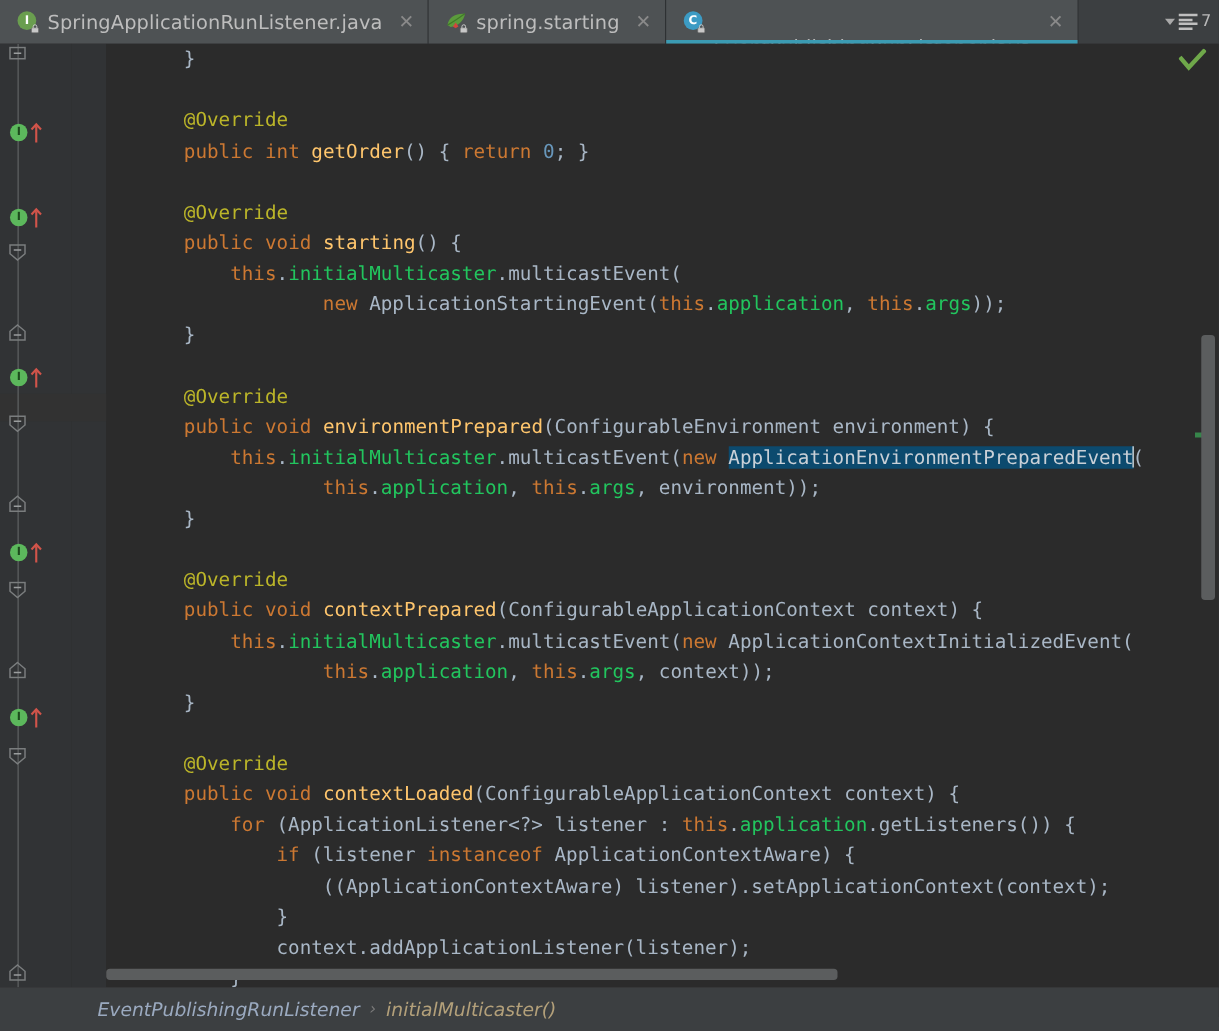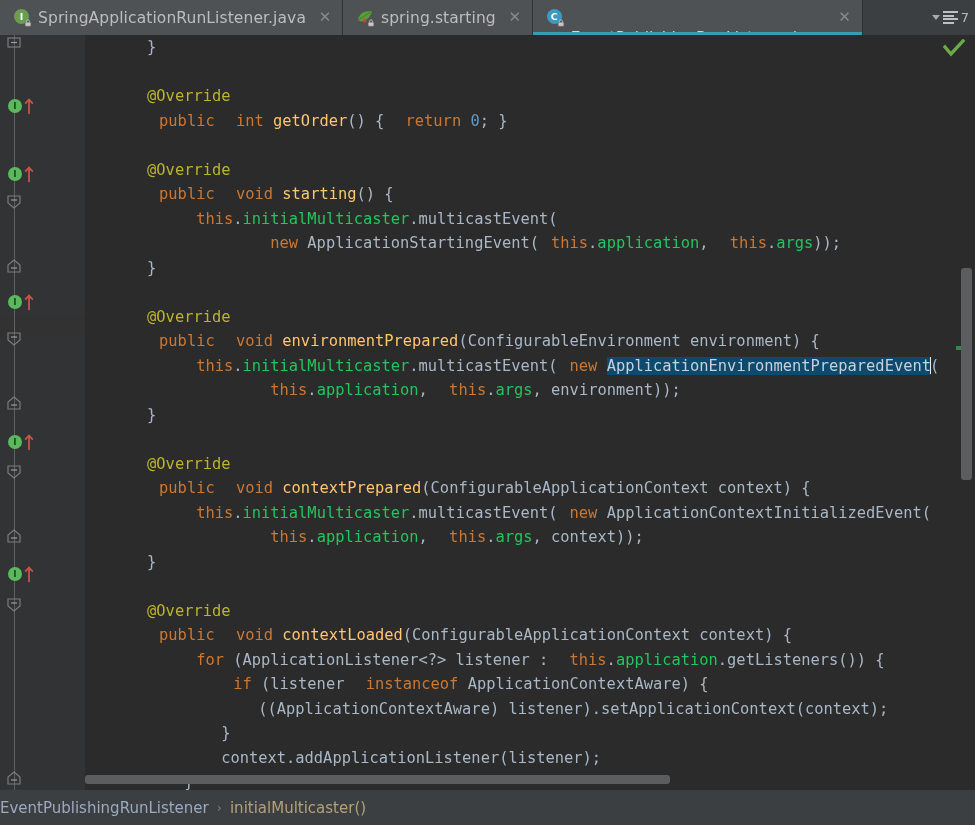--- a/index.html
+++ b/index.html
@@ -82,21 +82,21 @@
   }
 
   .code{
     position:absolute;left:0;top:0;
     font-size:15.4px;line-height:24.5px;
     color:#A9B7C6;white-space:pre;
   }
   .ln{height:24.5px;padding-left:25px;}
 
   
-  .kw{color:#CC7832;margin-left:12px;}
+  .kw{color:#CC7832;}
   .ann{color:#BBB529;text-align:right;}
   .mth{color:#FFC66D;}
   .fld{color:#22c55e;}
   .num{color:#6897BB;}
   .pl{color:#A9B7C6;}
   .sel{background:#0c4a6e;color:#C9D0D7;}
   .caret{
     display:inline-block;width:1px;height:17px;background:#E8E8E8;
     vertical-align:-3px;margin:0 -1px;
   }
@@ -122,23 +122,23 @@
   .vmark{position:absolute;right:7px;width:12px;height:4px;background:#36854A;}
   .hscroll{
     position:absolute;left:85px;bottom:6px;height:9px;border-radius:3px;background:#5B5D5E;
   }
   .check{position:absolute;right:10px;top:4px;width:22px;height:18px;}
 
   
   .breadcrumb{
     position:absolute;left:0;top:790px;width:975px;height:35px;
     background:#3C3F41;display:flex;align-items:center;gap:8px;
-    box-sizing:border-box;
+    padding-left:78px;box-sizing:border-box;
     font-family:"DejaVu Sans","Liberation Sans",sans-serif;
-    font-size:15px;color:#9BAAC0;
+    font-size:15px;color:#9BAAC0;font-style:italic;
   }
   .bc-item{color:#9BAAC0;white-space:nowrap;}
   .bc-sep{color:#7A7A7A;font-size:13px;}
   .bc-item.m{color:#B3A07A;}
 </style>
 </head>
 <body>
 
 <div class="ide">
 

